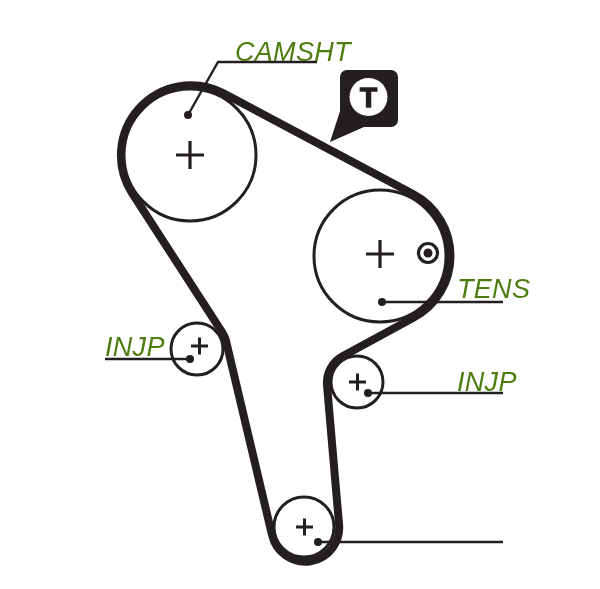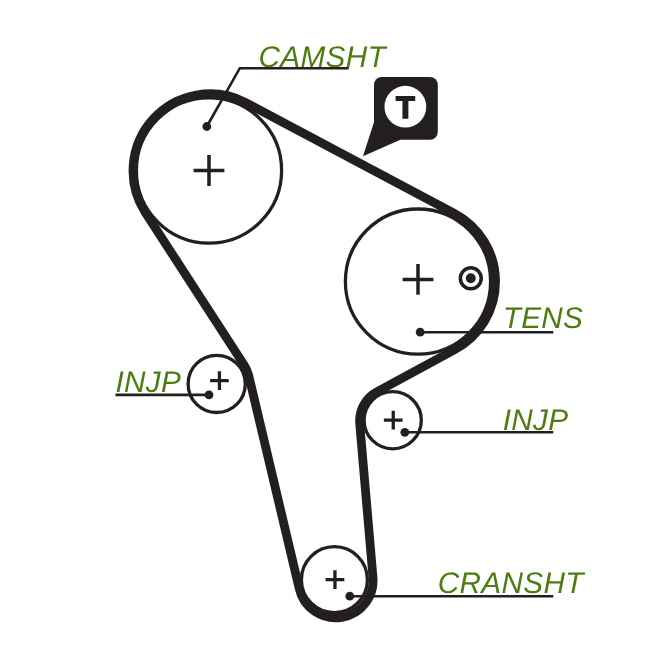--- a/index.html
+++ b/index.html
@@ -80,14 +80,13 @@
       <rect x="340" y="70" width="58" height="57" rx="7" fill="#231f20"></rect>
       <circle cx="368.5" cy="97" r="19" fill="#ffffff"></circle>
       <text x="368.5" y="107" text-anchor="middle" font-family="Liberation Sans, sans-serif" font-size="28" font-weight="700" fill="#231f20" stroke="#231f20" stroke-width="1.4">T</text>
     </g>
   </svg>
 
   <div class="lbl lbl-camshaft">CAMSHT</div>
   <div class="lbl lbl-injp">TENS</div>
   <div class="lbl lbl-tens">INJP</div>
   <div class="lbl lbl-oilp">INJP</div>
-  <div class="lbl lbl-cransht">CRANSHT</div>
 </div>
 
 </body></html>

